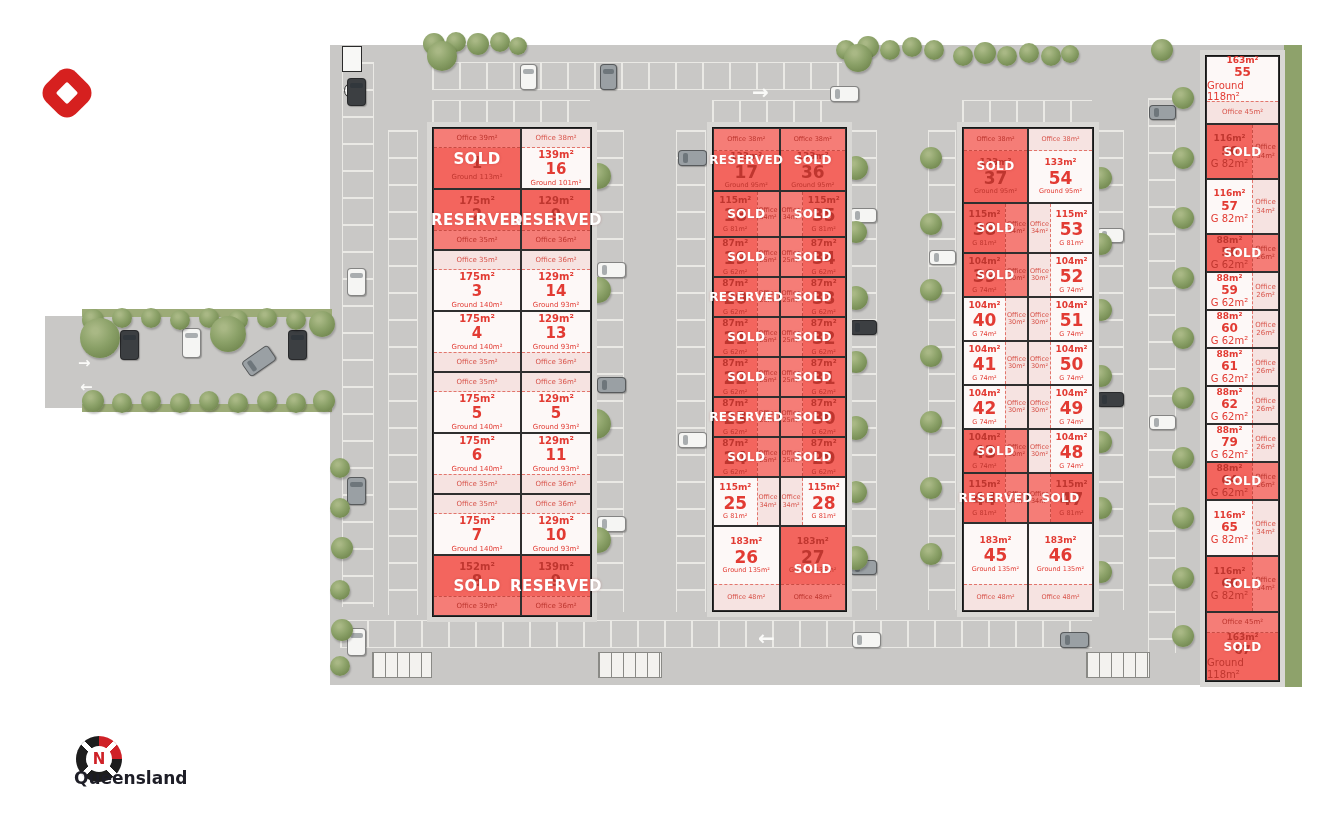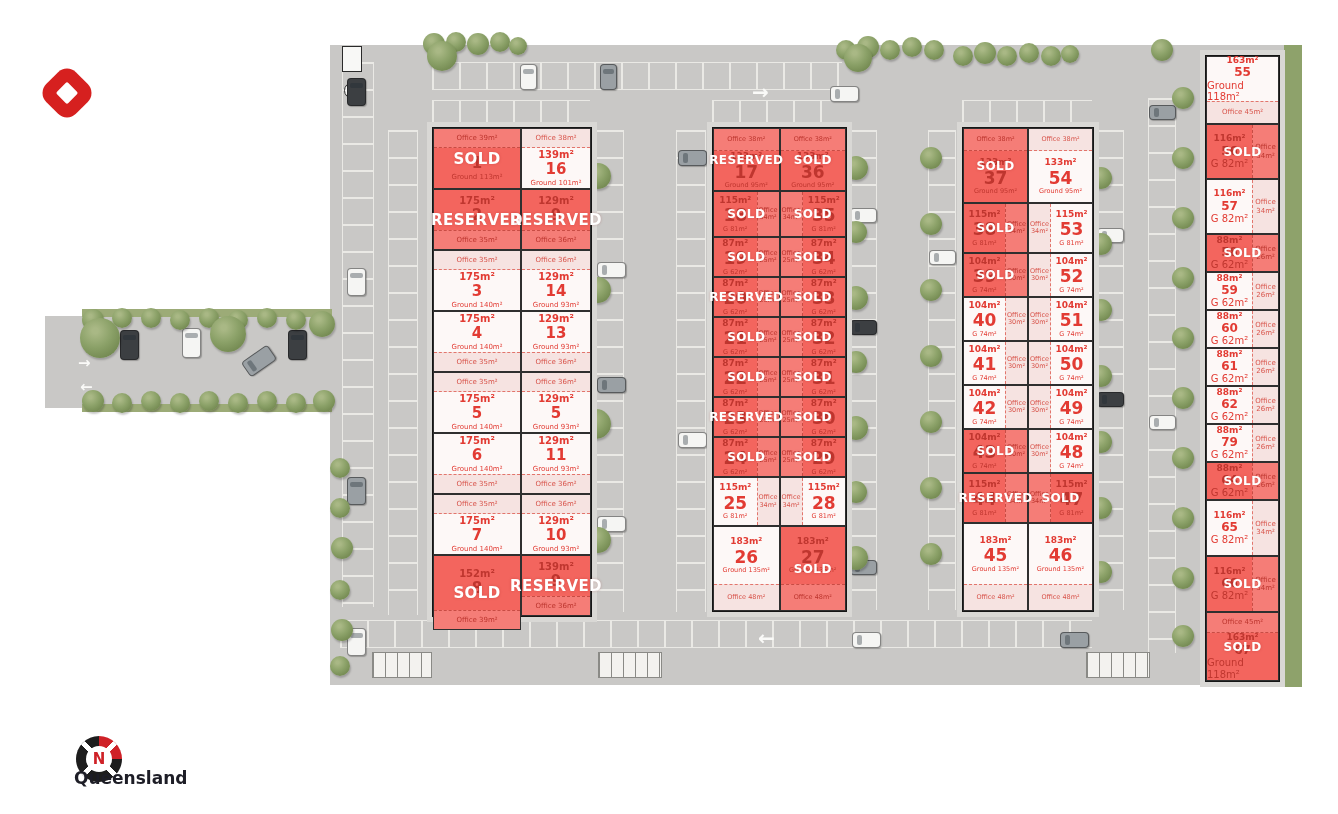--- a/index.html
+++ b/index.html
@@ -363,21 +363,21 @@
         <div class="unit available" style="left: 88px; top: 366px; width: 70px; height: 61px; flex-direction: column;">
           <div class="office pos-top" style="height: 19px;">
             <span>Office 36m²</span>
           </div>
           <div class="mainarea">
             <span class="area">129m²</span>
             <span class="num">10</span>
             <span class="ground">Ground 93m²</span>
           </div>
         </div>
-        <div class="unit sold" style="left: 0px; top: 427px; width: 88px; height: 75px; flex-direction: column;">
+        <div class="unit sold" style="left: 0px; top: 427px; width: 88px; height: 61px; flex-direction: column;">
           <div class="mainarea">
             <span class="area">152m²</span>
             <span class="num">8</span>
           </div>
           <div class="office pos-bottom" style="height: 19px;">
             <span>Office 39m²</span>
           </div>
           <div class="overlay">SOLD</div>
         </div>
         <div class="unit reserved" style="left: 88px; top: 427px; width: 70px; height: 61px; flex-direction: column;">

